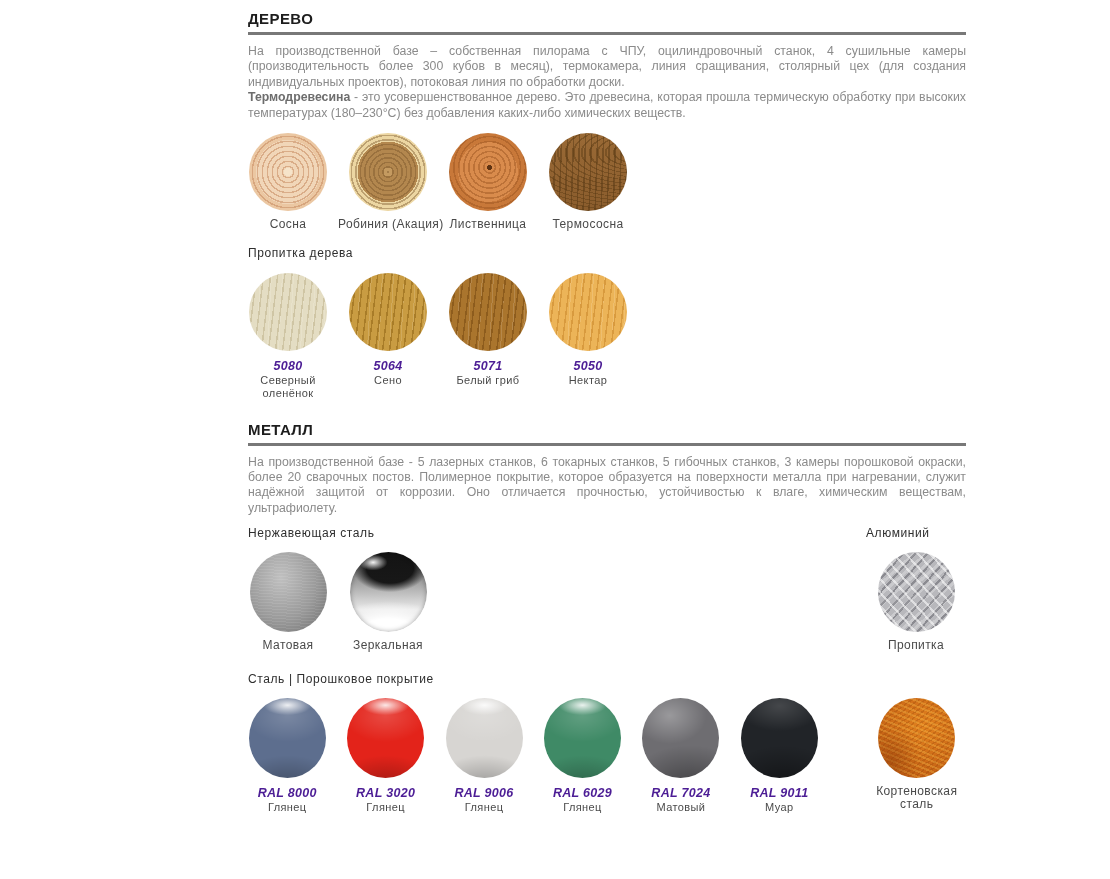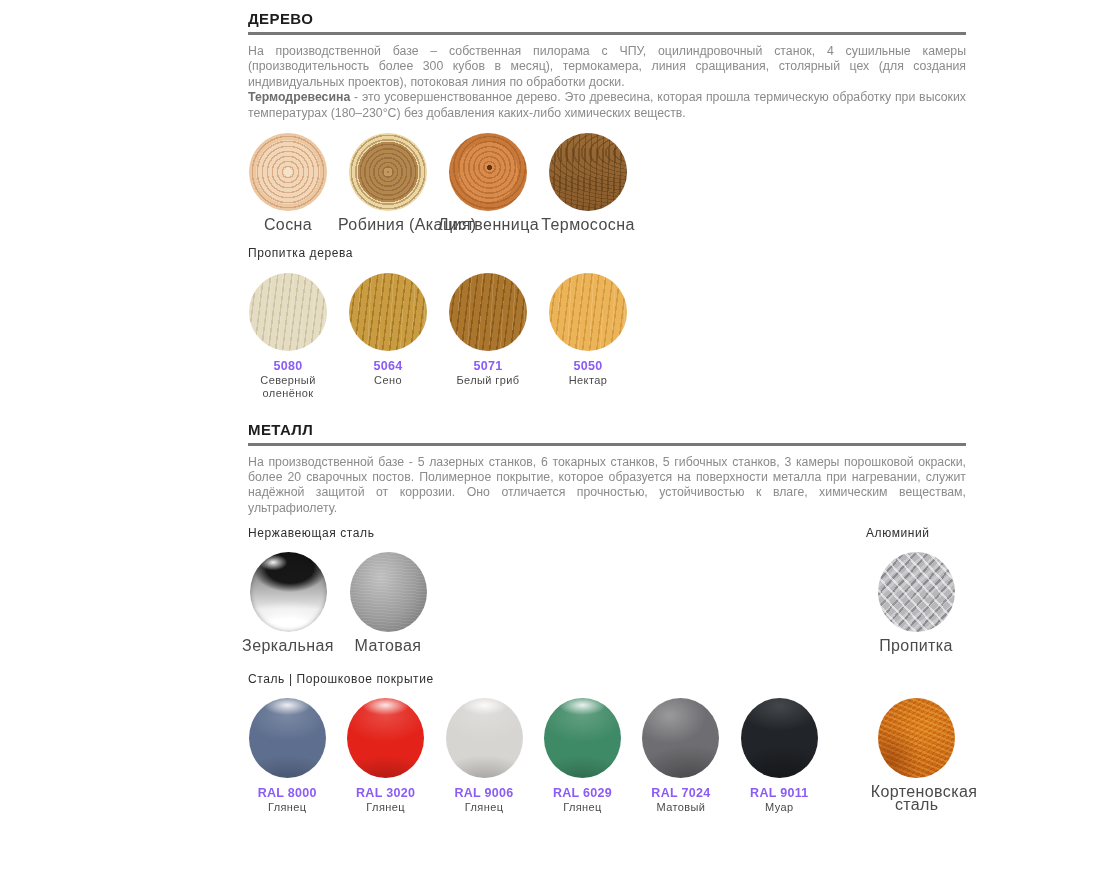--- a/index.html
+++ b/index.html
@@ -16,22 +16,22 @@
 
   .sub { font-size:12px; color:#2e2e2e; letter-spacing:.6px; font-weight:normal; }
   .sub-imp { margin:14px 0 13px; }
   .sub-powder { margin:19px 0 12px; }
 
   .swatch-row { display:flex; margin-left:-10px; }
   .cell { width:100px; text-align:center; }
   .circle { width:78px; height:78px; border-radius:50%; margin:0 auto; background:var(--c,#ccc); }
   .ball { width:77px; height:80px; border-radius:50%; margin:0 auto; background:var(--c,#ccc); }
 
-  .lbl { font-size:16px; line-height:13.5px; color:#4a4a4a; letter-spacing:.4px; margin-top:7px; }
-  .lbl-code { font-size:12.5px; line-height:14px; color:#8b5cf6; font-weight:bold; letter-spacing:.3px; margin-top:8px; }
+  .lbl { font-size:12px; line-height:13.5px; color:#4a4a4a; letter-spacing:.4px; margin-top:7px; }
+  .lbl-code { font-size:12.5px; line-height:14px; color:#4c1d95; font-weight:bold; letter-spacing:.3px; margin-top:8px;font-style:italic; }
   .lbl-sub { font-size:11px; line-height:13.5px; color:#4a4a4a; letter-spacing:.4px; margin-top:1px; }
   .row-species .lbl { white-space:nowrap; }
   .lbl-wrap { max-width:92px; margin-left:auto; margin-right:auto; }
 
   .row-wood { margin-top:12px; }
   .dual-row { display:flex; justify-content:space-between; margin-top:10px; }
   .dual-left .sub, .dual-right .sub { margin-bottom:12px; }
   .dual-right .sub { padding-right:10px; }
   .row-tight { display:flex; margin-left:-10px; }
 
@@ -144,26 +144,26 @@
 
     <h1 class="sec" style="margin-top:20px">МЕТАЛЛ</h1>
     <div class="rule"></div>
     <p class="body">На производственной базе - 5 лазерных станков, 6 токарных станков, 5 гибочных станков, 3 камеры порошковой окраски, более 20 сварочных постов. Полимерное покрытие, которое образуется на поверхности металла при нагревании, служит надёжной защитой от коррозии. Оно отличается прочностью, устойчивостью к влаге, химическим веществам, ультрафиолету.</p>
 
     <div class="dual-row">
       <div class="dual-left">
         <h2 class="sub">Нержавеющая сталь</h2>
         <div class="row-tight">
           <div class="cell">
+            <div class="ball tex-satin" style="--c: #9a9a9a;"></div>
+            <div class="lbl">Матовая</div>
+          </div>
+          <div class="cell">
             <div class="ball tex-mirror" style="--c: #9c9c9c;"></div>
             <div class="lbl">Зеркальная</div>
-          </div>
-          <div class="cell">
-            <div class="ball tex-satin" style="--c: #9a9a9a;"></div>
-            <div class="lbl">Матовая</div>
           </div>
         </div>
       </div>
       <div class="dual-right">
         <h2 class="sub">Алюминий</h2>
         <div class="row-tight" style="margin-left:0">
           <div class="cell">
             <div class="ball tex-checker" style="--c: #b8b8bc;"></div>
             <div class="lbl">Пропитка</div>
           </div>

